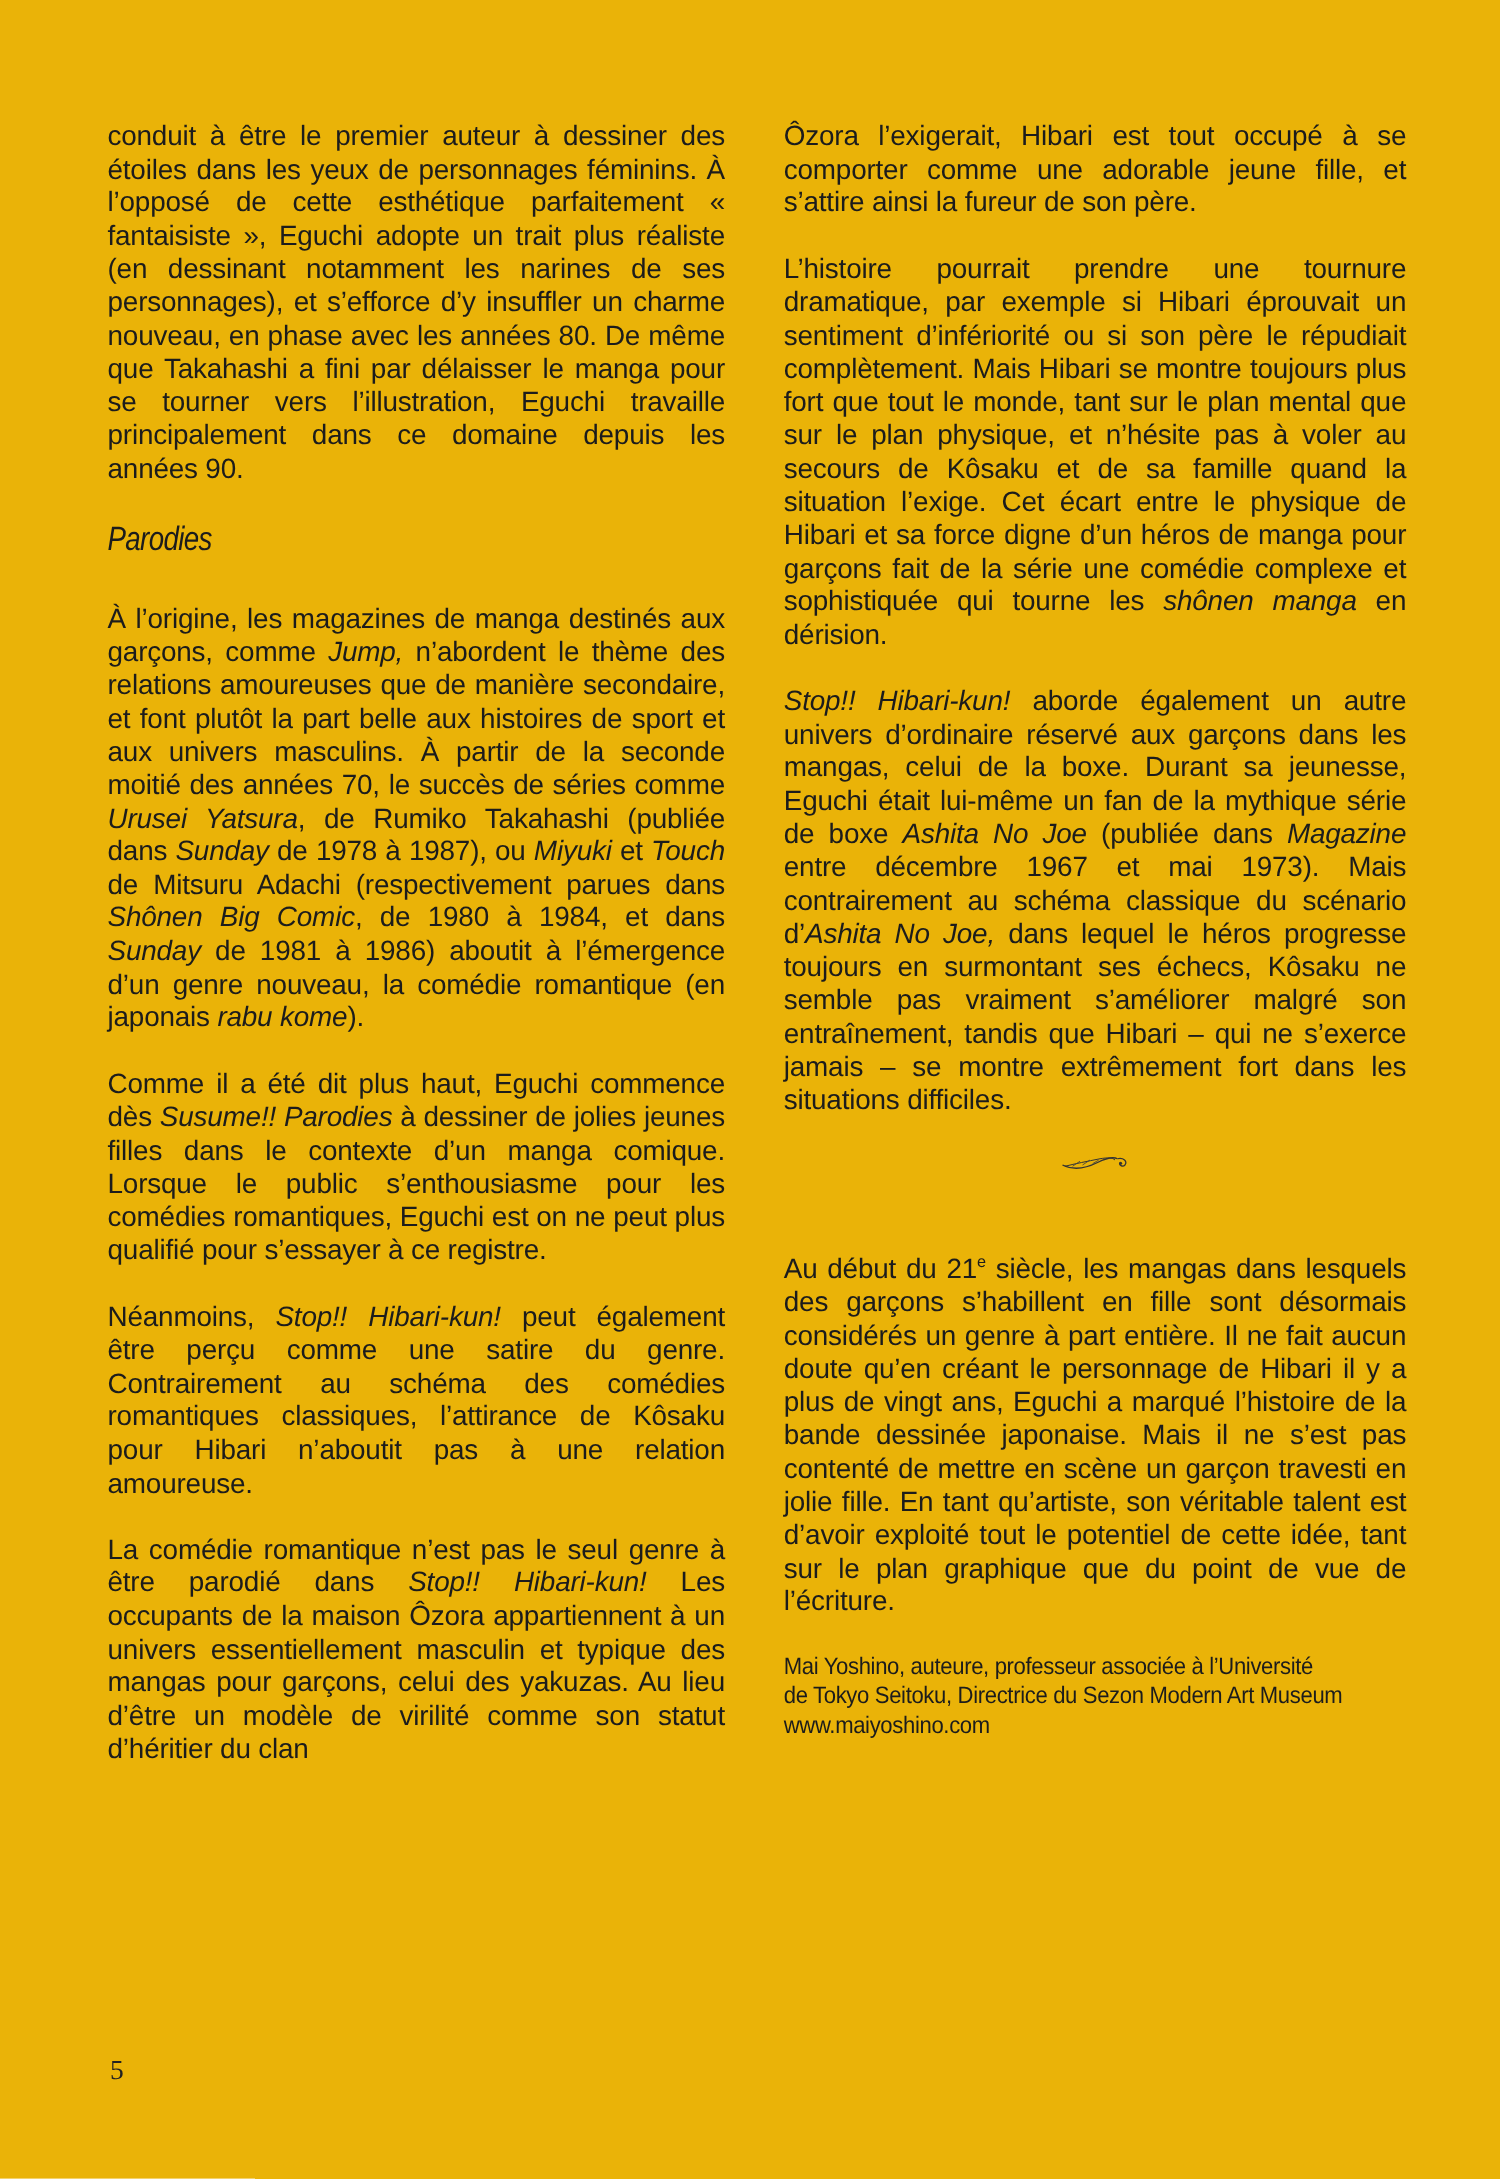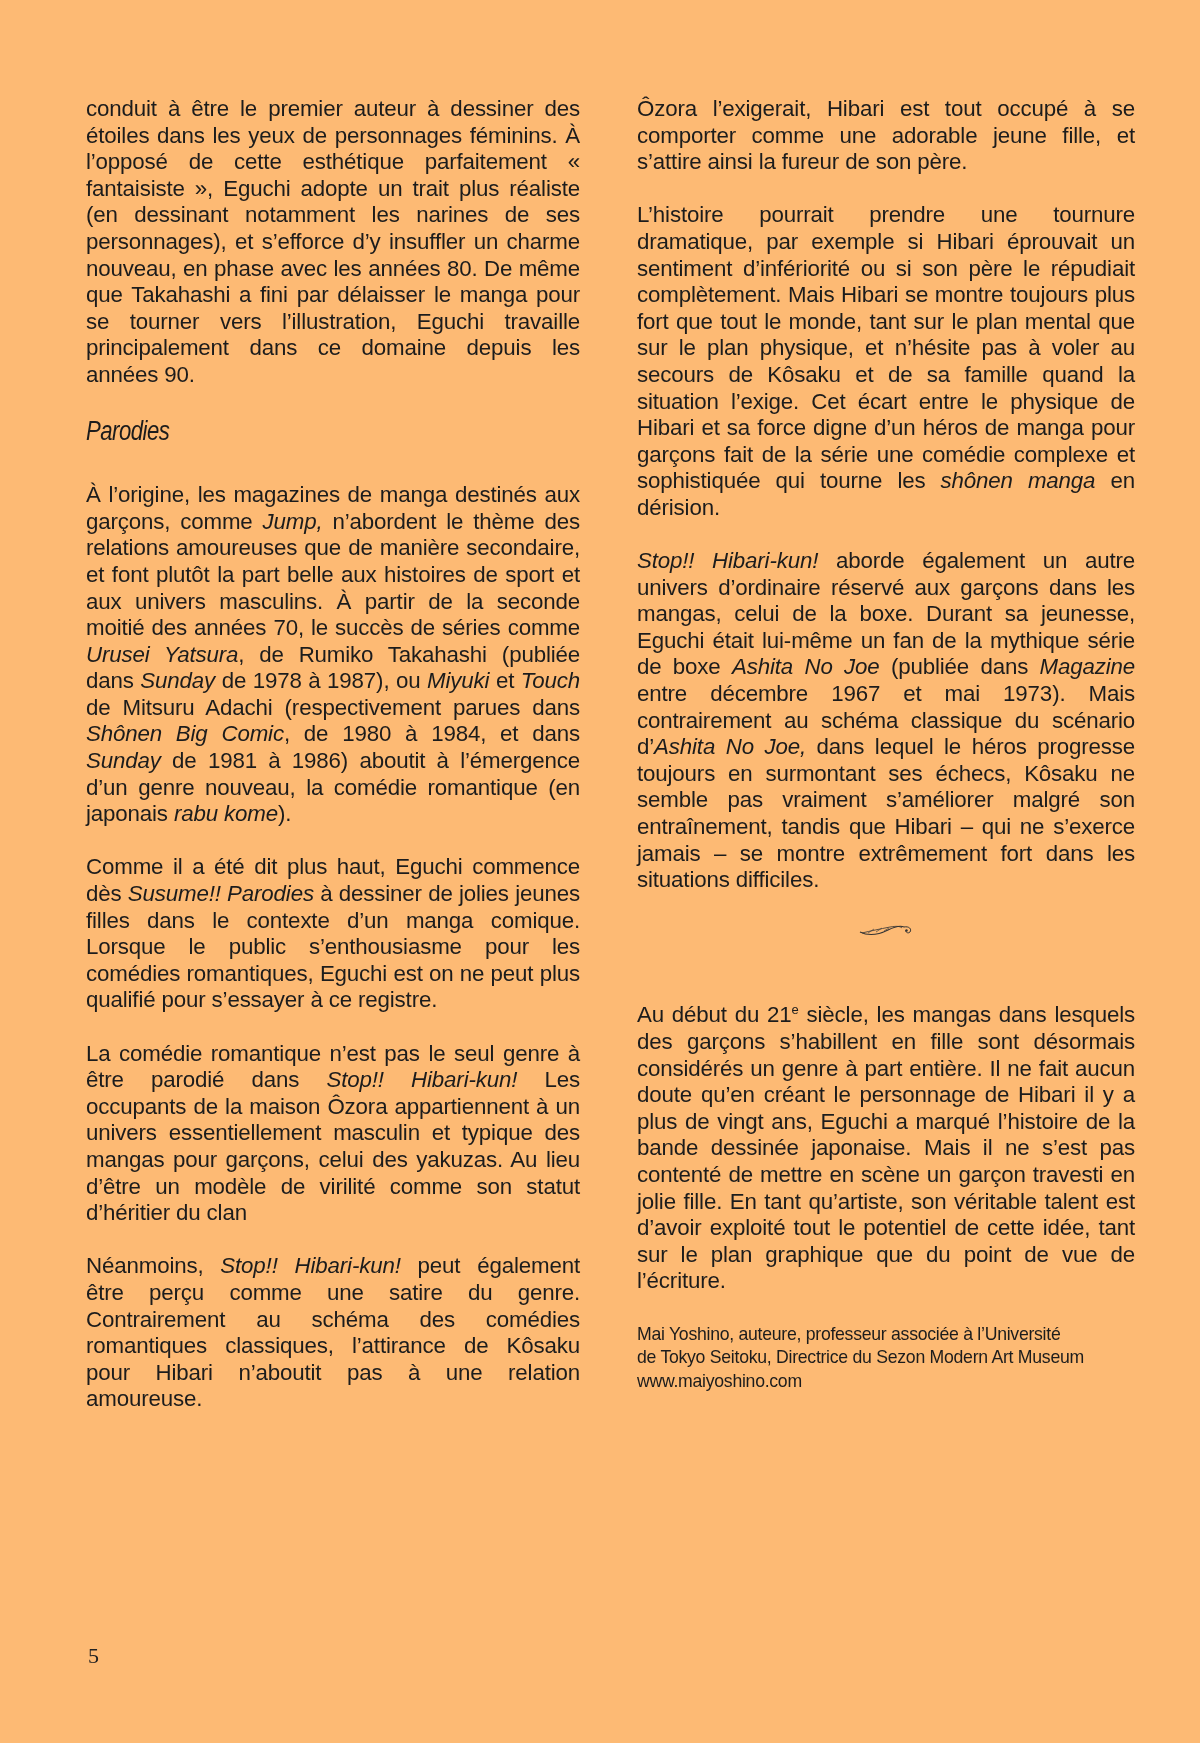--- a/index.html
+++ b/index.html
@@ -11,39 +11,38 @@
       width: 1200px;
       height: 1743px;
       position: relative;
       overflow: hidden;
       color: #1c1c1c;
       font-family: "Liberation Sans", "DejaVu Sans", sans-serif;
     }
     .page {
       position: absolute;
       inset: 0;
-      background: #fdba74;
+      background: #eab308;
     }
     .column {
       position: absolute;
       top: 96px;
       font-size: 22.3px;
       line-height: 26.6px;
       text-align: justify;
       hyphens: manual;
       letter-spacing: -0.15px;
     }
     .col-left {
       left: 86px;
       width: 494px;
     }
     .col-right {
       left: 627px;
       width: 498px;
-      margin-left: 10px;
     }
     p {
       margin: 0 0 26.6px 0;
     }
     em {
     }
     h2 {
       margin: 16px 0 35px 0;
       font-size: 27px;
       line-height: 32px;
@@ -88,23 +87,23 @@
 
   <div class="column col-left">
     <p>conduit à être le premier auteur à dessiner des étoiles dans les yeux de personnages féminins. À l’opposé de cette esthétique parfaitement « fantaisiste », Eguchi adopte un trait plus réaliste (en dessinant notamment les narines de ses personnages), et s’efforce d’y insuffler un charme nouveau, en phase avec les années 80. De même que Takahashi a fini par délaisser le manga pour se tourner vers l’illustration, Eguchi travaille principalement dans ce domaine depuis les années 90.</p>
 
     <h2>Parodies</h2>
 
     <p><span>À l’origine, les magazines de manga destinés aux garçons, comme </span><em>Jump,</em><span> n’abordent le thème des relations amoureuses que de manière secondaire, et font plutôt la part belle aux histoires de sport et aux univers masculins. À partir de la seconde moitié des années 70, le succès de séries comme </span><em>Urusei Yatsura</em><span>, de Rumiko Takahashi (publiée dans </span><em>Sunday</em><span> de 1978 à 1987), ou </span><em>Miyuki</em><span> et </span><em>Touch</em><span> de Mitsuru Adachi (respectivement parues dans </span><em>Shônen Big Comic</em><span>, de 1980 à 1984, et dans </span><em>Sunday</em><span> de 1981 à 1986) aboutit à l’émergence d’un genre nouveau, la comédie romantique (en japonais </span><em>rabu kome</em><span>).</span></p>
 
     <p><span>Comme il a été dit plus haut, Eguchi commence dès </span><em>Susume!! Parodies</em><span> à dessiner de jolies jeunes filles dans le contexte d’un manga comique. Lorsque le public s’enthousiasme pour les comédies romantiques, Eguchi est on ne peut plus qualifié pour s’essayer à ce registre.</span></p>
 
+    <p><span>Néanmoins, </span><em>Stop!! Hibari-kun!</em><span> peut également être perçu comme une satire du genre. Contrairement au schéma des comédies romantiques classiques, l’attirance de Kôsaku pour Hibari n’aboutit pas à une relation amoureuse.</span></p>
+
     <p><span>La comédie romantique n’est pas le seul genre à être parodié dans </span><em>Stop!! Hibari-kun!</em><span> Les occupants de la maison Ôzora appartiennent à un univers essentiellement masculin et typique des mangas pour garçons, celui des yakuzas. Au lieu d’être un modèle de virilité comme son statut d’héritier du clan</span></p>
-
-    <p><span>Néanmoins, </span><em>Stop!! Hibari-kun!</em><span> peut également être perçu comme une satire du genre. Contrairement au schéma des comédies romantiques classiques, l’attirance de Kôsaku pour Hibari n’aboutit pas à une relation amoureuse.</span></p>
   </div>
 
   <div class="column col-right">
     <p>Ôzora l’exigerait, Hibari est tout occupé à se comporter comme une adorable jeune fille, et s’attire ainsi la fureur de son père.</p>
 
     <p><span>L’histoire pourrait prendre une tournure dramatique, par exemple si Hibari éprouvait un sentiment d’infériorité ou si son père le répudiait complètement. Mais Hibari se montre toujours plus fort que tout le monde, tant sur le plan mental que sur le plan physique, et n’hésite pas à voler au secours de Kôsaku et de sa famille quand la situation l’exige. Cet écart entre le physique de Hibari et sa force digne d’un héros de manga pour garçons fait de la série une comédie complexe et sophistiquée qui tourne les </span><em>shônen manga</em><span> en dérision.</span></p>
 
     <p><em>Stop!! Hibari-kun!</em><span> aborde également un autre univers d’ordinaire réservé aux garçons dans les mangas, celui de la boxe. Durant sa jeunesse, Eguchi était lui-même un fan de la mythique série de boxe </span><em>Ashita No Joe</em><span> (publiée dans </span><em>Magazine</em><span> entre décembre 1967 et mai 1973). Mais contrairement au schéma classique du scénario d’</span><em>Ashita No Joe,</em><span> dans lequel le héros progresse toujours en surmontant ses échecs, Kôsaku ne semble pas vraiment s’améliorer malgré son entraînement, tandis que Hibari – qui ne s’exerce jamais – se montre extrêmement fort dans les situations difficiles.</span></p>
 
     <svg class="ornament" viewBox="0 0 60 20" xmlns="http://www.w3.org/2000/svg">

